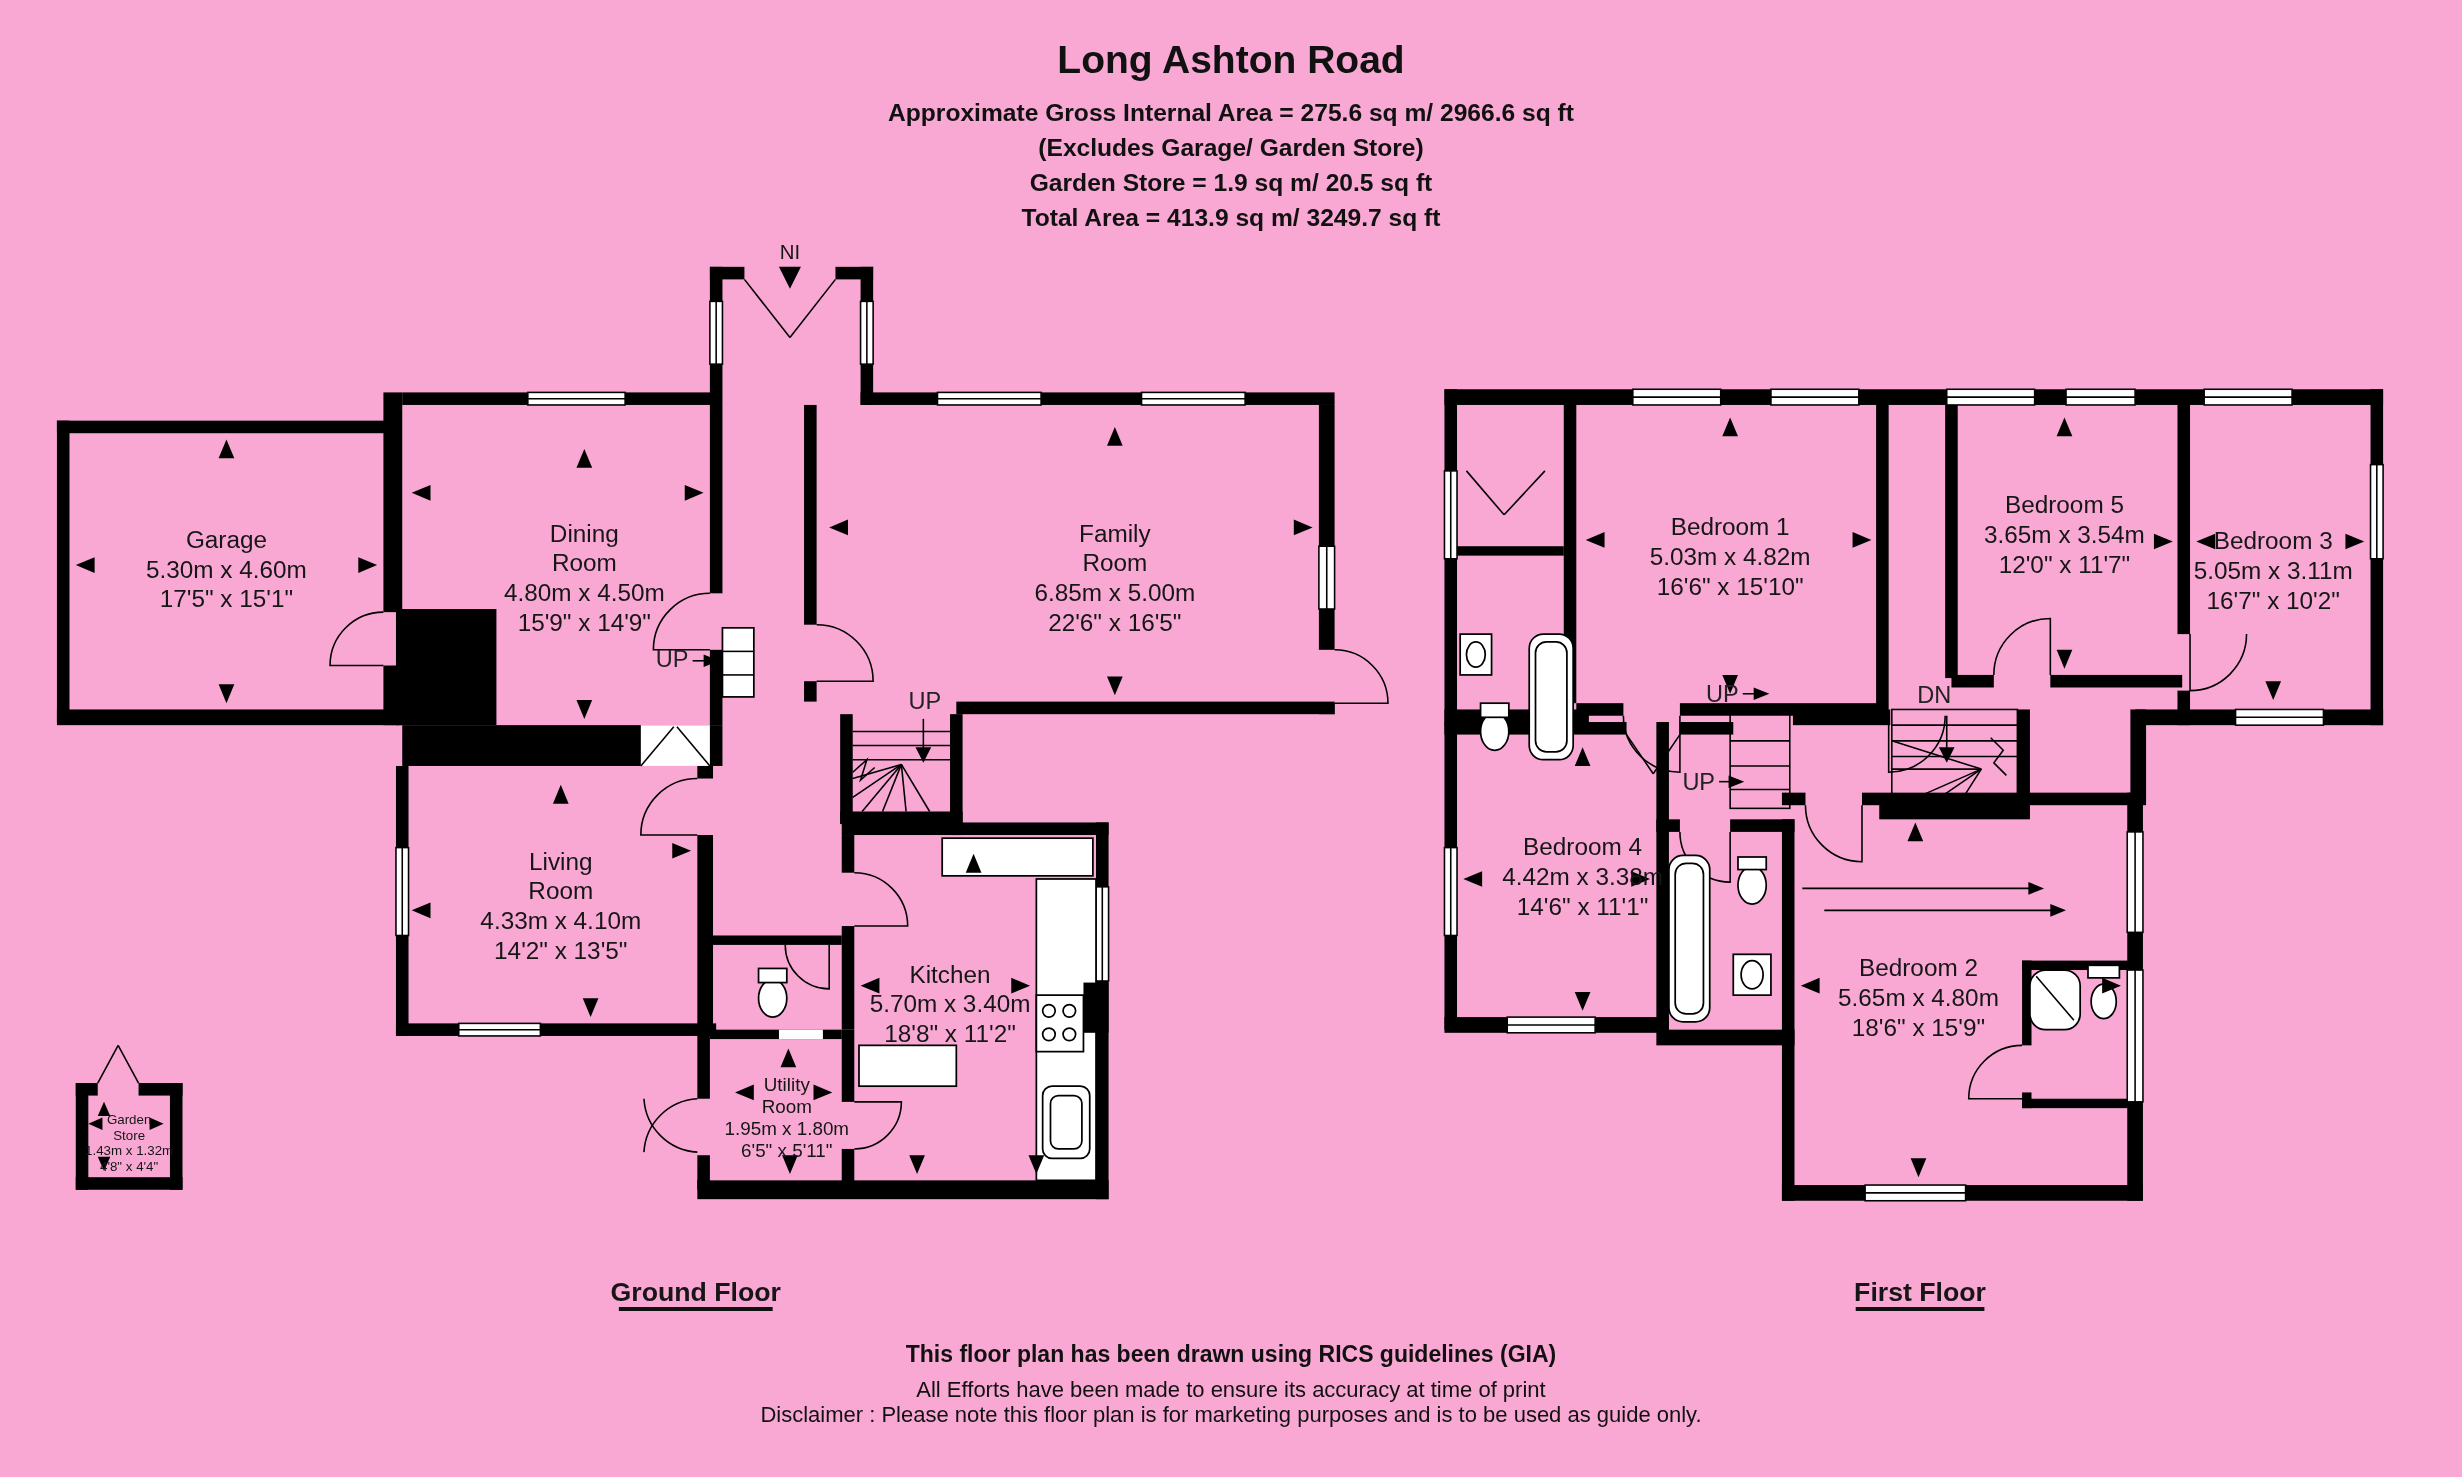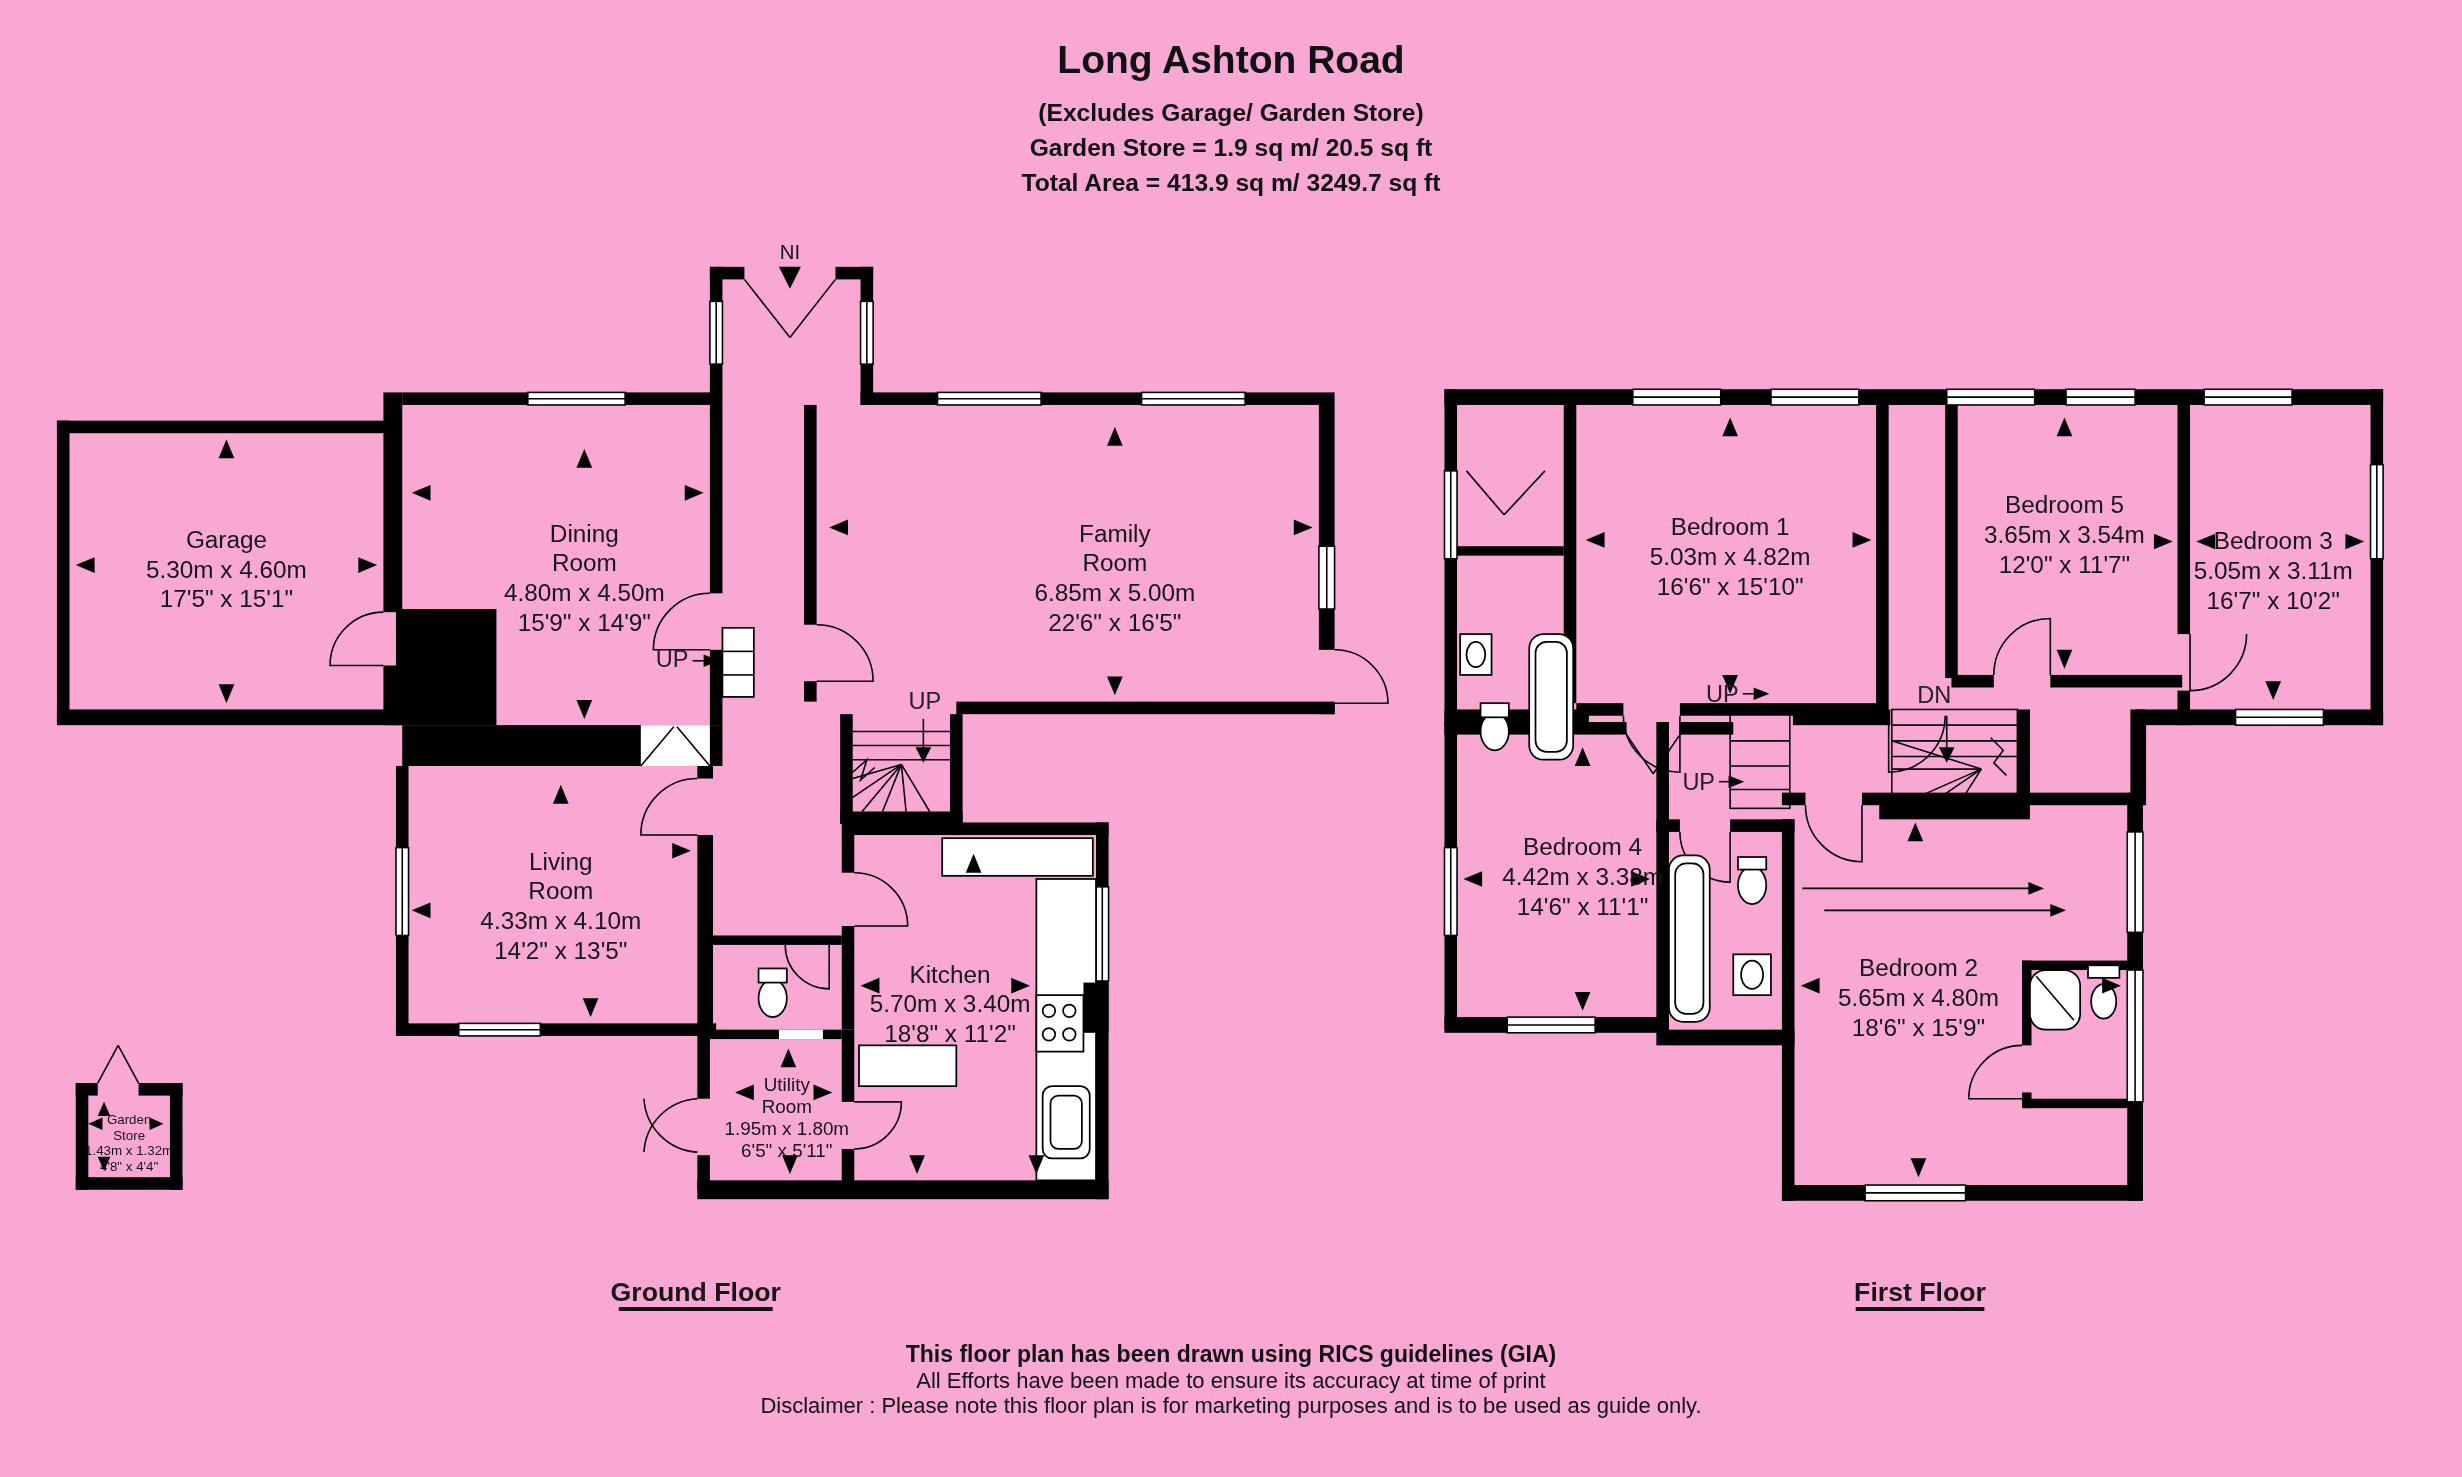--- a/index.html
+++ b/index.html
@@ -2,21 +2,21 @@
 <html style="font-size:13px"><head>
 <meta charset="utf-8">
 <style>
   html,body{margin:0;padding:0;background:#fff;}
   .page{position:relative;width:2462px;height:1477px;background:#f9a8d4;overflow:hidden;
         font-family:"Liberation Sans",sans-serif;color:#111;}
   .header{position:absolute;top:38px;left:0;right:0;text-align:center;font-weight:bold;}
   .header .title{font-size:39px;margin-bottom:13px;}
   .header .hline{font-size:24.6px;line-height:35px;}
   .footer{position:absolute;top:1341px;left:0;right:0;text-align:center;}
-  .footer .f1{font-size:23px;font-weight:bold;}
+  .footer .f1{font-size:23px;font-weight:bold;margin-bottom:9px;}
   .footer .f2{font-size:22px;line-height:25.4px;}
   svg.plan{position:absolute;left:0;top:0;}
   .w{fill:#000;stroke:none;}
   .wh{fill:#fff;stroke:none;}
   .ln{stroke:#000;stroke-width:1;fill:none;}
   .fx{stroke:#000;stroke-width:1.1;fill:#fff;}
   .ar{fill:#000;stroke:none;}
   .win{fill:#fff;stroke:#000;stroke-width:1;}
   text{fill:#161616;}
   .room{font-size:15.5px;text-anchor:middle;}
@@ -26,20 +26,21 @@
   .ni{font-size:13px;text-anchor:middle;}
   .floor{font-size:17px;font-weight:bold;text-anchor:middle;}
 </style>
 </head>
 <body>
 
 <div class="page">
 
   <div class="header">
     <div class="title">Long Ashton Road</div>
+    <div class="hline">Approximate Gross Internal Area = 275.6 sq m/ 2966.6 sq ft</div>
     <div class="hline">(Excludes Garage/ Garden Store)</div>
     <div class="hline">Garden Store = 1.9 sq m/ 20.5 sq ft</div>
     <div class="hline">Total Area = 413.9 sq m/ 3249.7 sq ft</div>
   </div>
 
   <svg class="plan" width="2462" height="1477" viewBox="0 0 1568 941">
 
     <g>
 
       <g>

